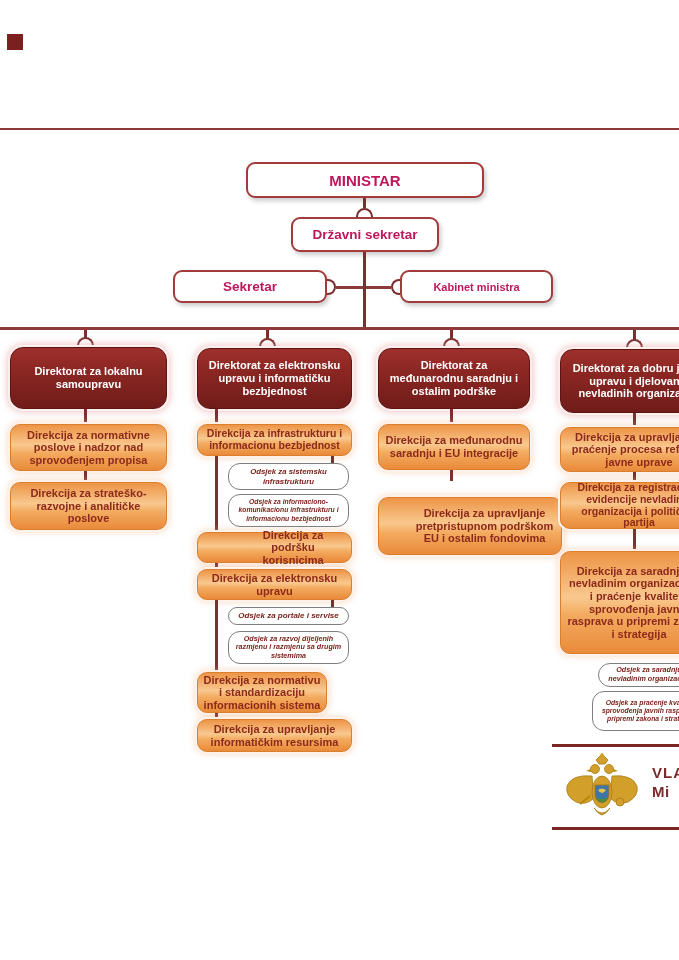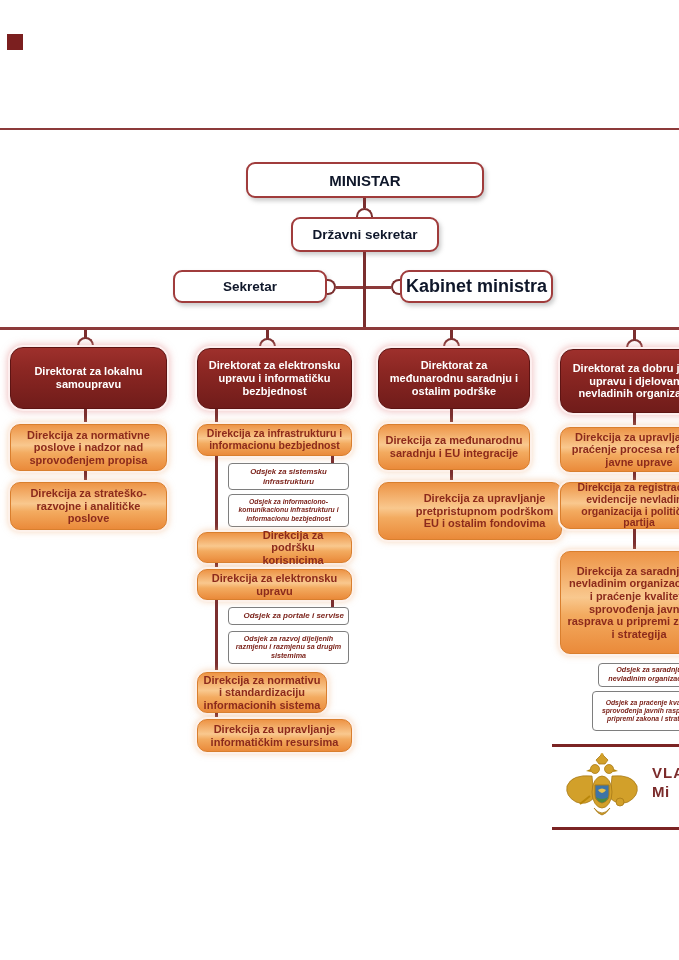--- a/index.html
+++ b/index.html
@@ -5,21 +5,21 @@
   html,body{margin:0;padding:0;background:#fff;}
   #canvas{
     position:relative;width:679px;height:960px;overflow:hidden;background:#ffffff;
     font-family:"Liberation Sans",sans-serif;
   }
   .abs{position:absolute;box-sizing:border-box;}
   
   .box-white{
     background:#fff;border:2.5px solid #a03c3c;border-radius:9px;
     display:flex;align-items:center;justify-content:center;text-align:center;
-    color:#0f172a;font-weight:bold;box-shadow:2px 3px 4px rgba(110,110,110,.35);
+    color:#be185d;font-weight:bold;box-shadow:2px 3px 4px rgba(110,110,110,.35);
   }
   
   .box-dir{
     background:linear-gradient(180deg,#9e302c 0%,#8c2723 35%,#701c1a 100%);
     border:1px solid #5e1413;border-radius:13px;
     display:flex;align-items:center;justify-content:center;text-align:center;
     color:#fff;font-weight:bold;font-size:11px;line-height:1.18;
     box-shadow:0 0 0 2px #fdeeee,0 0 7px 3px rgba(228,150,150,.55);
     padding:3px 6px;
   }
@@ -27,22 +27,22 @@
   .box-org{
     background:linear-gradient(180deg,#ed9446 0%,#f9c88e 45%,#f3ab60 62%,#ea8a3a 100%);
     border:1px solid #d97f2e;border-radius:10px;
     display:flex;align-items:center;justify-content:center;text-align:center;
     color:#8c2a1c;font-weight:bold;font-size:11px;line-height:1.14;
     box-shadow:0 0 0 2px #fdf1ea,0 0 6px 2px rgba(240,180,130,.5);
     padding:2px 5px;
   }
   
   .box-ods{
-    background:#fff;border:1.4px solid #7e7e7e;border-radius:4px;
-    display:flex;align-items:center;justify-content:flex-end;text-align:center;
+    background:#fff;border:1.4px solid #7e7e7e;border-radius:12px;
+    display:flex;align-items:center;justify-content:center;text-align:center;
     color:#7c241c;font-weight:bold;font-style:italic;line-height:1.2;
     padding:1px 4px;
   }
   .vline{background:#7b2f2f;}
   .hline{background:#8c3a3a;}
   .bump-down{ 
     background:#fff;border:2.5px solid #7b2f2f;border-bottom:none;
     border-radius:14px 14px 0 0;
   }
   .bump-right{ 
@@ -78,21 +78,21 @@
   <div class="abs vline" style="left:363px;top:252px;width:3px;height:76px;"></div>
 
   <div class="abs box-white" style="left:173px;top:270px;width:154px;height:33px;font-size:13.5px;">
     <span>Sekretar</span>
   </div>
   <div class="abs bump-right" style="left:327px;top:279px;width:9px;height:16px;"></div>
   <div class="abs hline" style="left:336px;top:286px;width:27px;height:3px;"></div>
 
   <div class="abs hline" style="left:366px;top:286px;width:25px;height:3px;"></div>
   <div class="abs bump-left" style="left:391px;top:279px;width:9px;height:16px;"></div>
-  <div class="abs box-white" style="left:400px;top:270px;width:153px;height:33px;font-size:18px;">
+  <div class="abs box-white" style="left:400px;top:270px;width:153px;height:33px;font-size:11px;">
     <span>Kabinet ministra</span>
   </div>
 
   <div class="abs hline" style="left:0;top:327px;width:679px;height:3px;"></div>
 
   <div class="abs vline" style="left:84px;top:330px;width:3px;height:8px;"></div>
   <div class="abs bump-down" style="left:77px;top:337px;width:17px;height:10px;"></div>
 
   <div class="abs vline" style="left:266px;top:330px;width:3px;height:9px;"></div>
   <div class="abs bump-down" style="left:259px;top:338px;width:17px;height:10px;"></div>
@@ -154,21 +154,21 @@
   </div>
 
   <div class="abs box-dir" style="left:378px;top:348px;width:152px;height:61px;">
     <span>Direktorat za međunarodnu saradnju i ostalim podrške</span>
   </div>
   <div class="abs vline" style="left:450px;top:409px;width:3px;height:15px;"></div>
   <div class="abs box-org" style="left:378px;top:424px;width:152px;height:46px;">
     <span>Direkcija za međunarodnu saradnju i EU integracije</span>
   </div>
   <div class="abs vline" style="left:450px;top:470px;width:3px;height:11px;"></div>
-  <div class="abs box-org" style="left:378px;top:482px;width:184px;height:58px;padding-left:34px;">
+  <div class="abs box-org" style="left:378px;top:497px;width:184px;height:58px;padding-left:34px;">
     <span>Direkcija za upravljanje pretpristupnom podrškom EU i ostalim fondovima</span>
   </div>
 
   <div class="abs box-dir" style="left:560px;top:349px;width:158px;height:64px;">
     <span>Direktorat za dobru javnu upravu i djelovanje nevladinih organizacija</span>
   </div>
   <div class="abs vline" style="left:633px;top:413px;width:3px;height:14px;"></div>
   <div class="abs box-org" style="left:560px;top:427px;width:158px;height:45px;">
     <span>Direkcija za upravljanje i praćenje procesa reforme javne uprave</span>
   </div>

